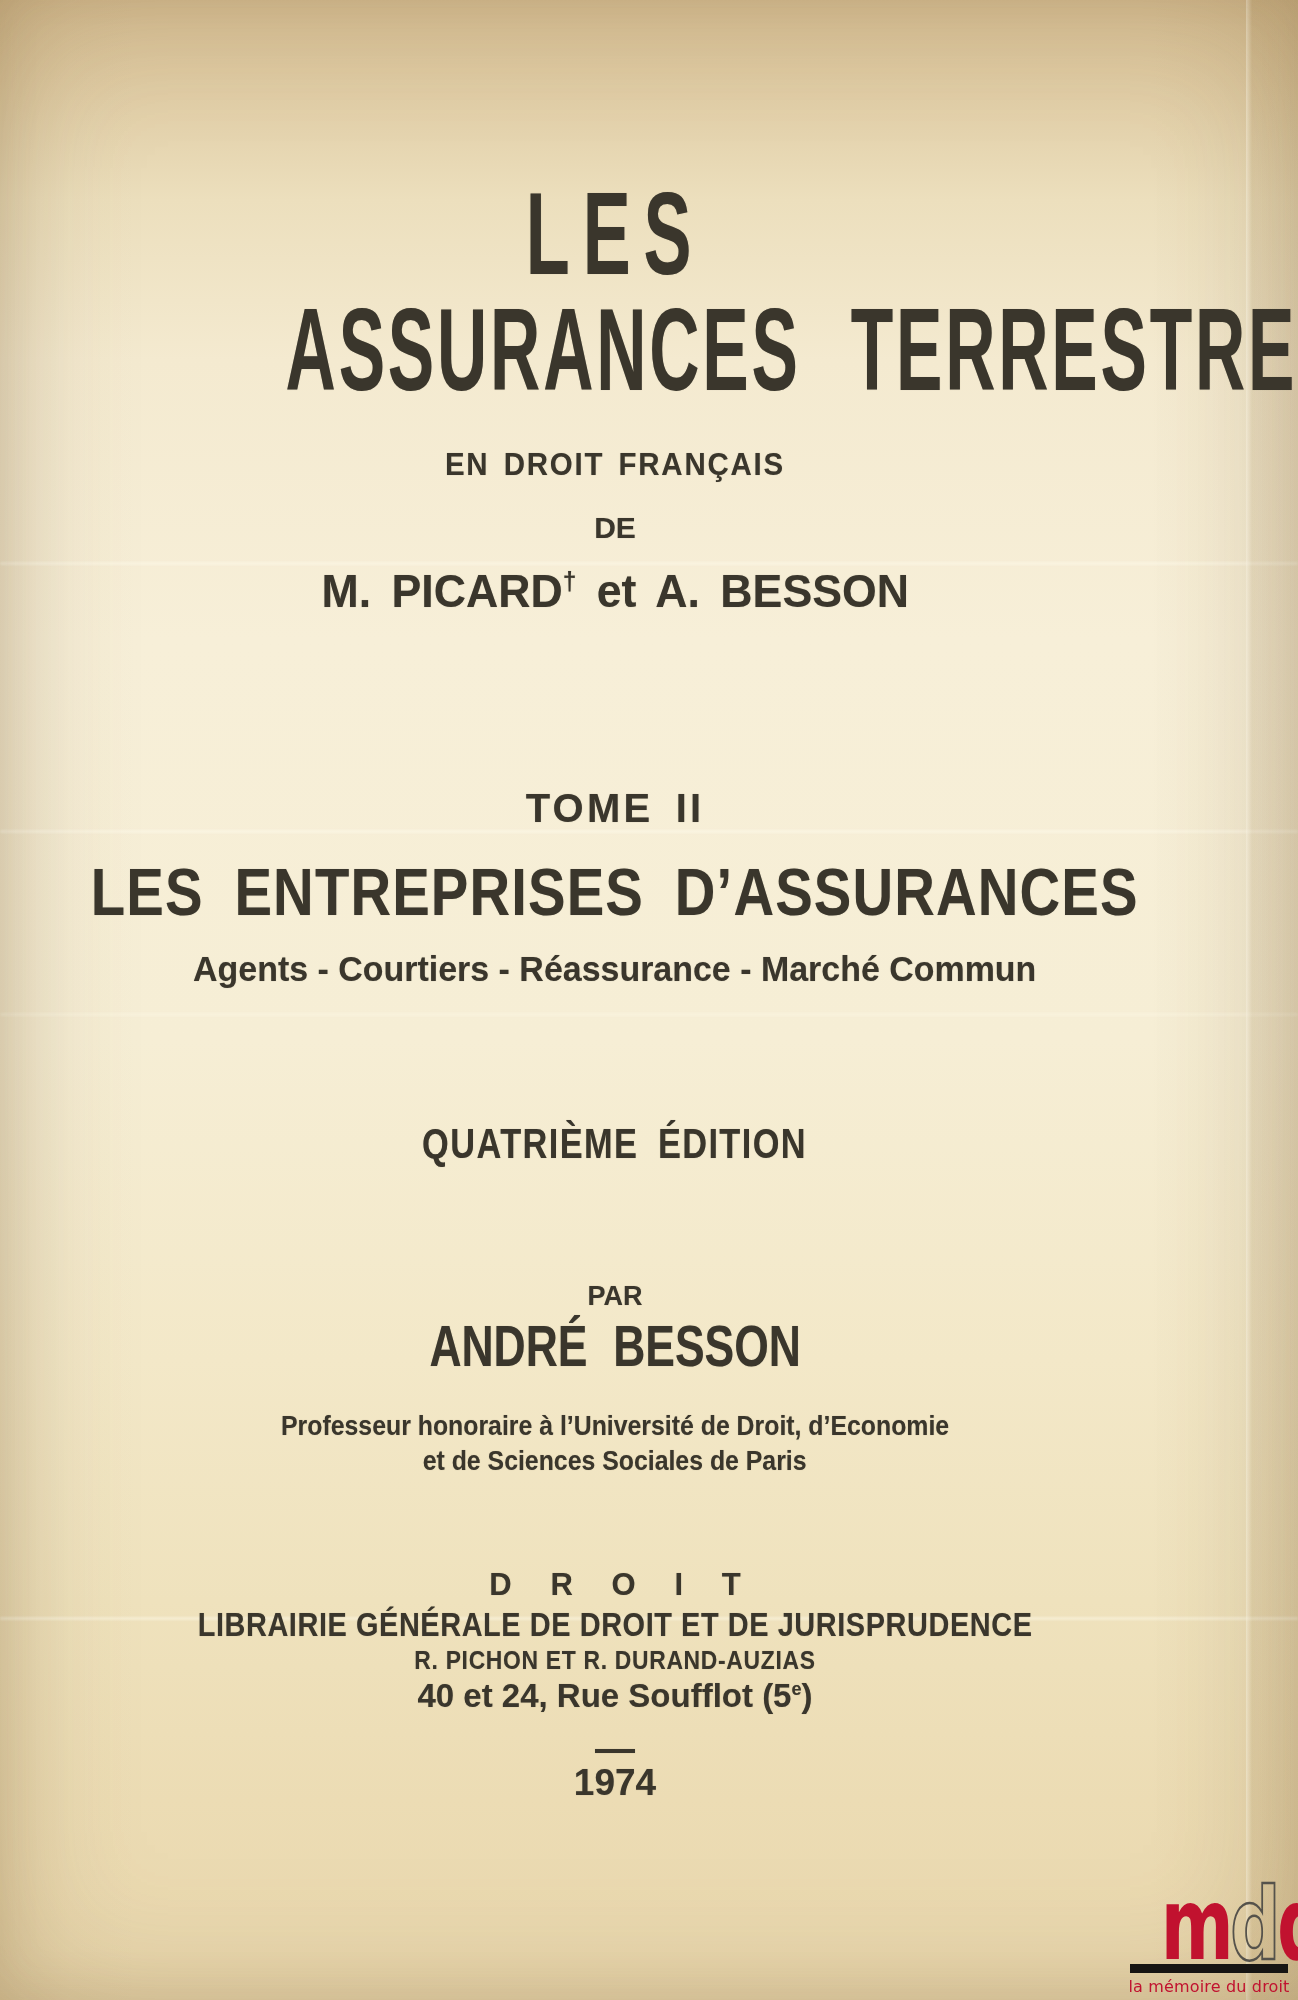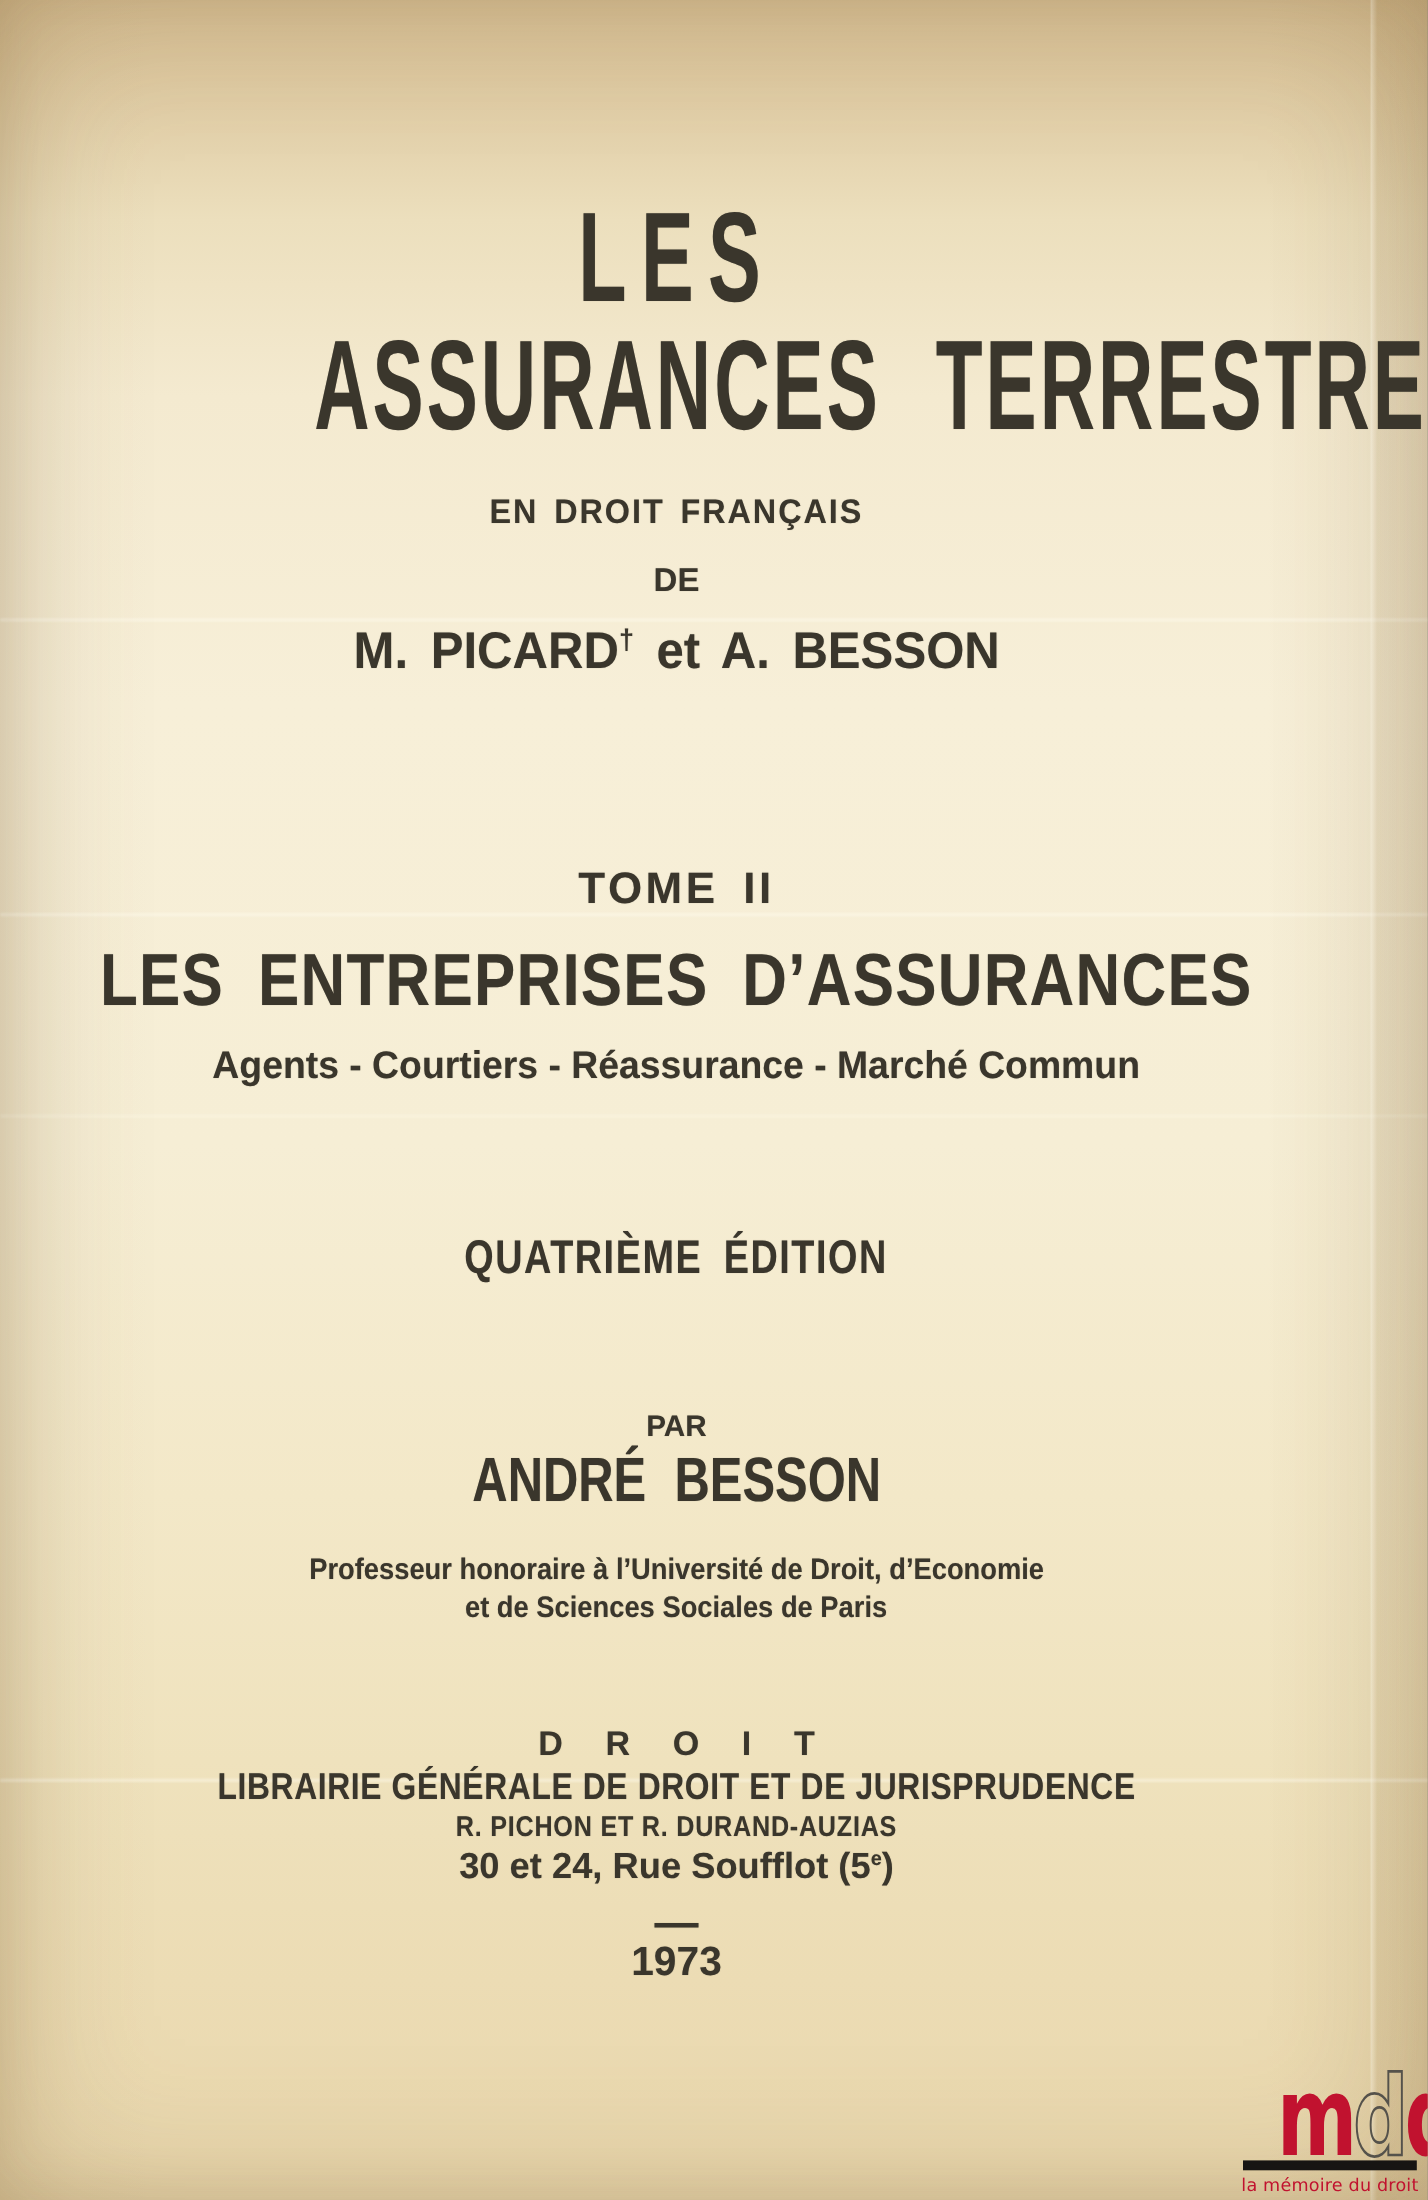--- a/index.html
+++ b/index.html
@@ -118,27 +118,27 @@
   <div class="line" style="top:1568px;font-size:31px;">
     <span class="cx" style="letter-spacing:1.25em;padding-left:1.25em;">DROIT</span>
   </div>
   <div class="line" style="top:1606px;font-size:34px;">
     <span class="cx" style="transform:scaleX(0.85);letter-spacing:0.02em;">LIBRAIRIE GÉNÉRALE DE DROIT ET DE JURISPRUDENCE</span>
   </div>
   <div class="line" style="top:1646px;font-size:26px;">
     <span class="cx" style="transform:scaleX(0.88);letter-spacing:0.03em;">R. PICHON ET R. DURAND-AUZIAS</span>
   </div>
   <div class="line" style="top:1678px;font-size:33px;">
-    <span class="cx"><span>30 et 24, Rue Soufflot (5</span><span class="sup">e</span><span>)</span></span>
+    <span class="cx"><span>40 et 24, Rue Soufflot (5</span><span class="sup">e</span><span>)</span></span>
   </div>
   <div class="line" style="top:1727px;font-size:40px;">
     <span class="cx">—</span>
   </div>
   <div class="line" style="top:1763px;font-size:37px;">
-    <span class="cx">1973</span>
+    <span class="cx">1974</span>
   </div>
 
   <div class="mdd">
     <div class="mdd-word"><span class="mdd-solid">m</span><span class="mdd-outline">d</span><span class="mdd-solid">d</span></div>
     <div class="mdd-bar"></div>
     <div class="mdd-tagline">la mémoire du droit</div>
   </div>
 
 </div>
 

